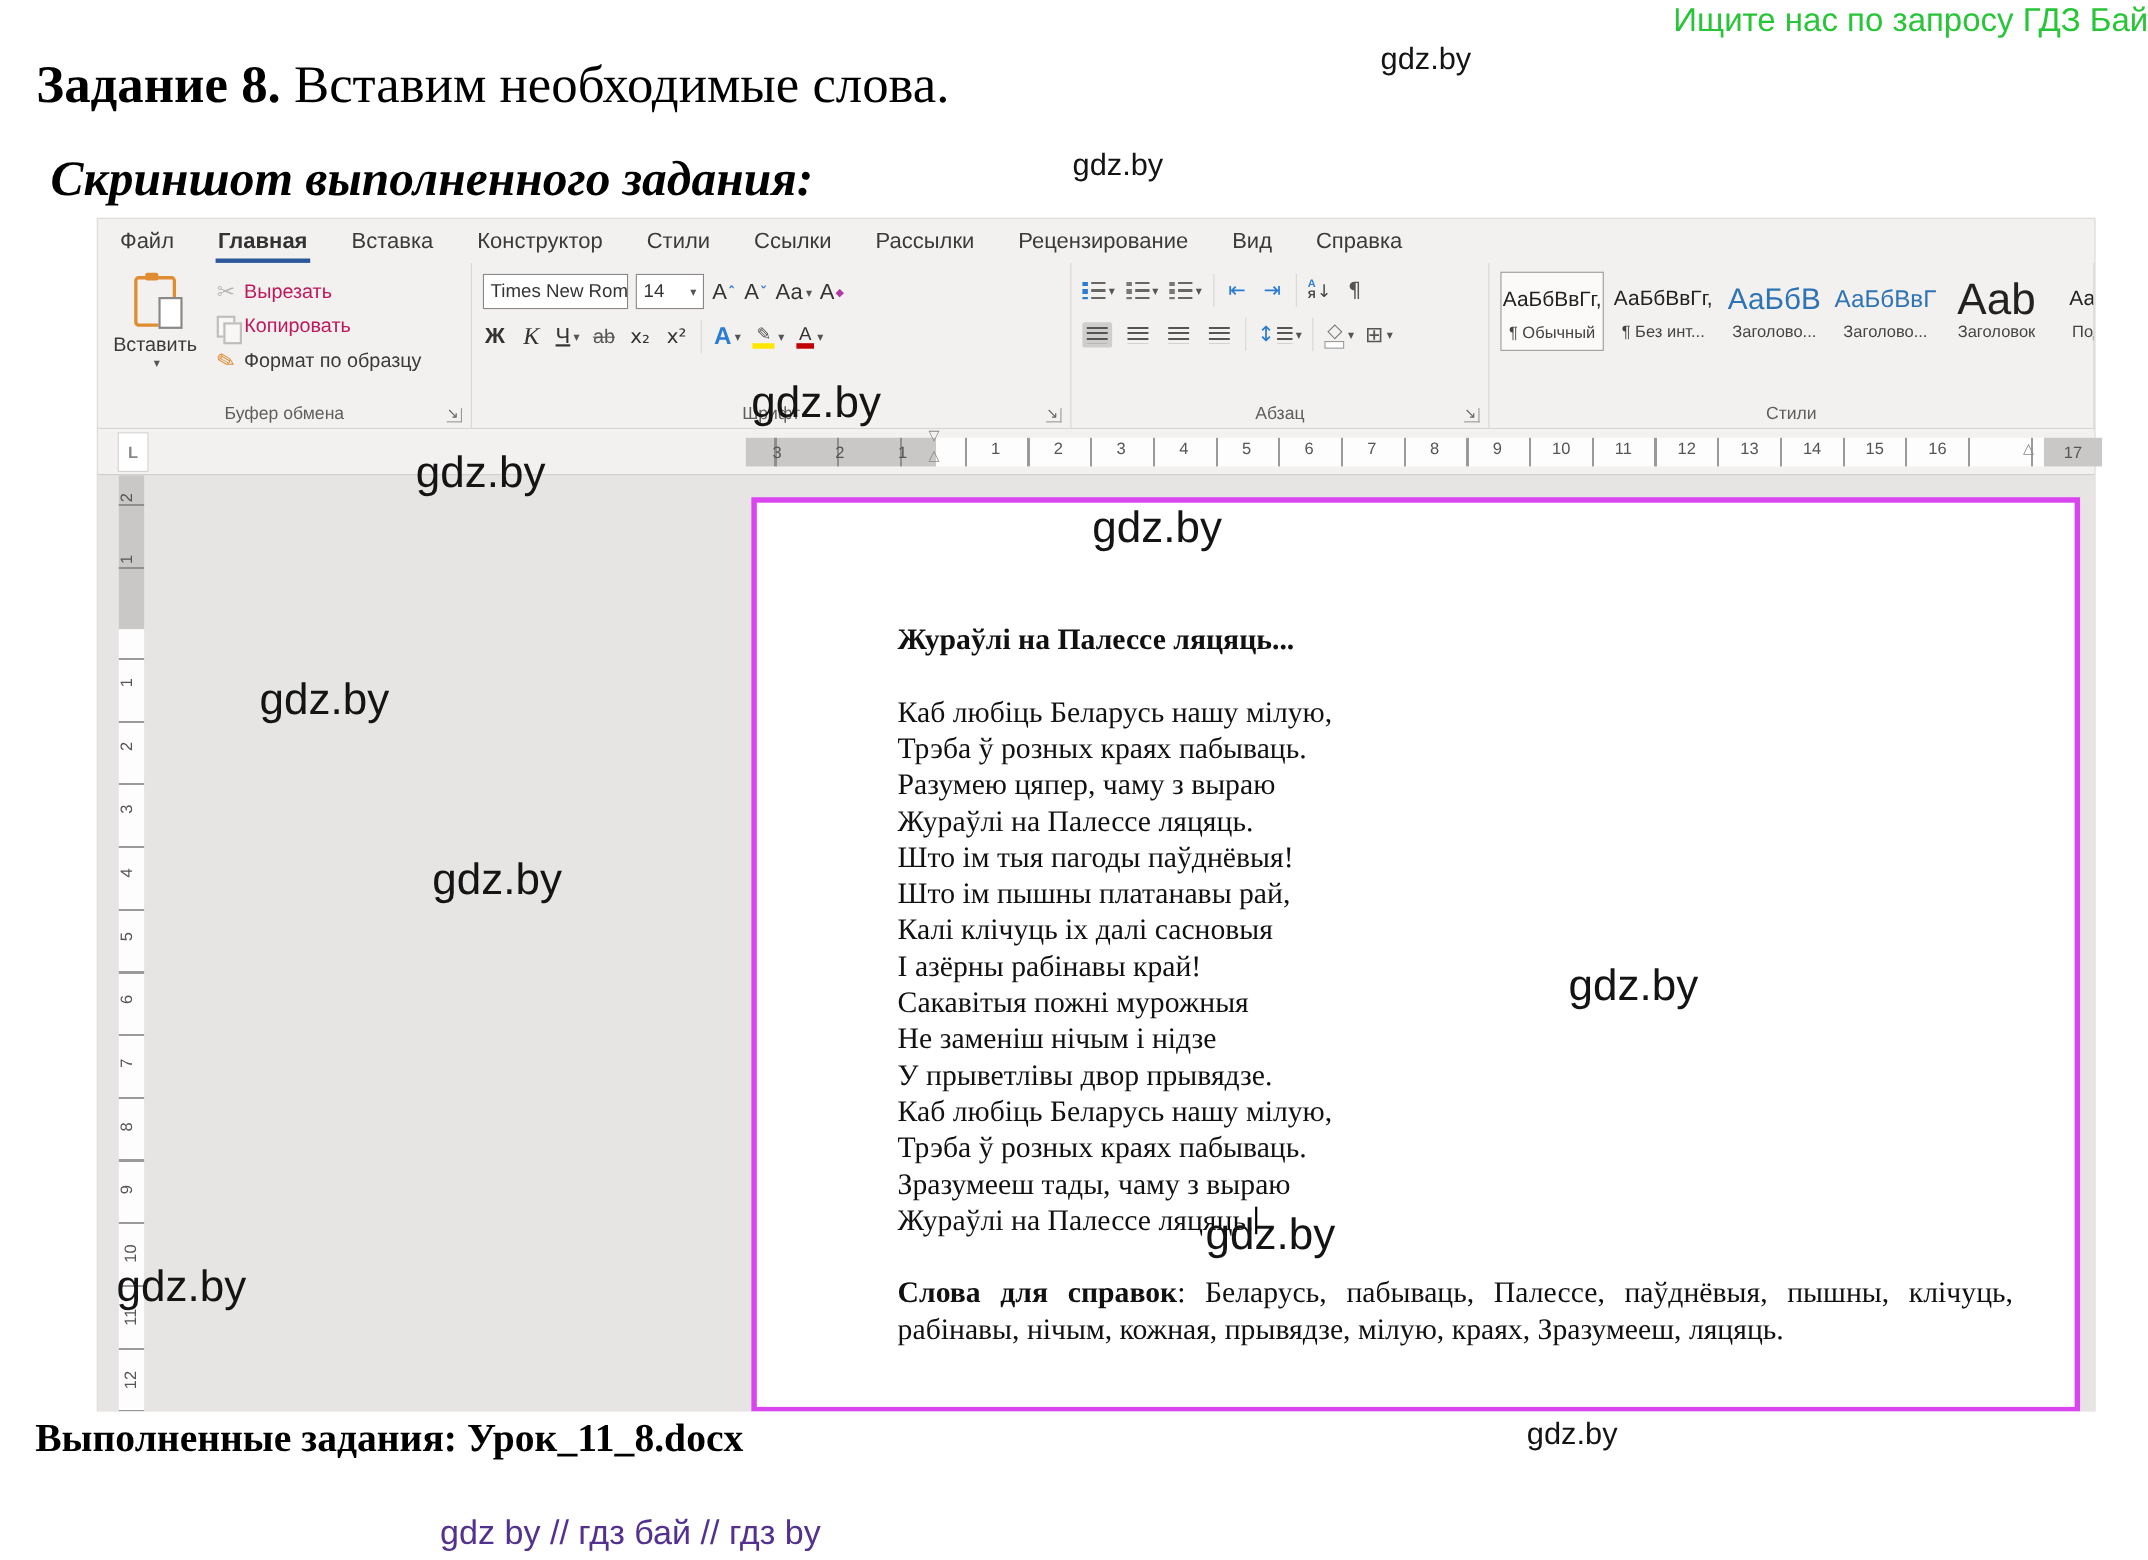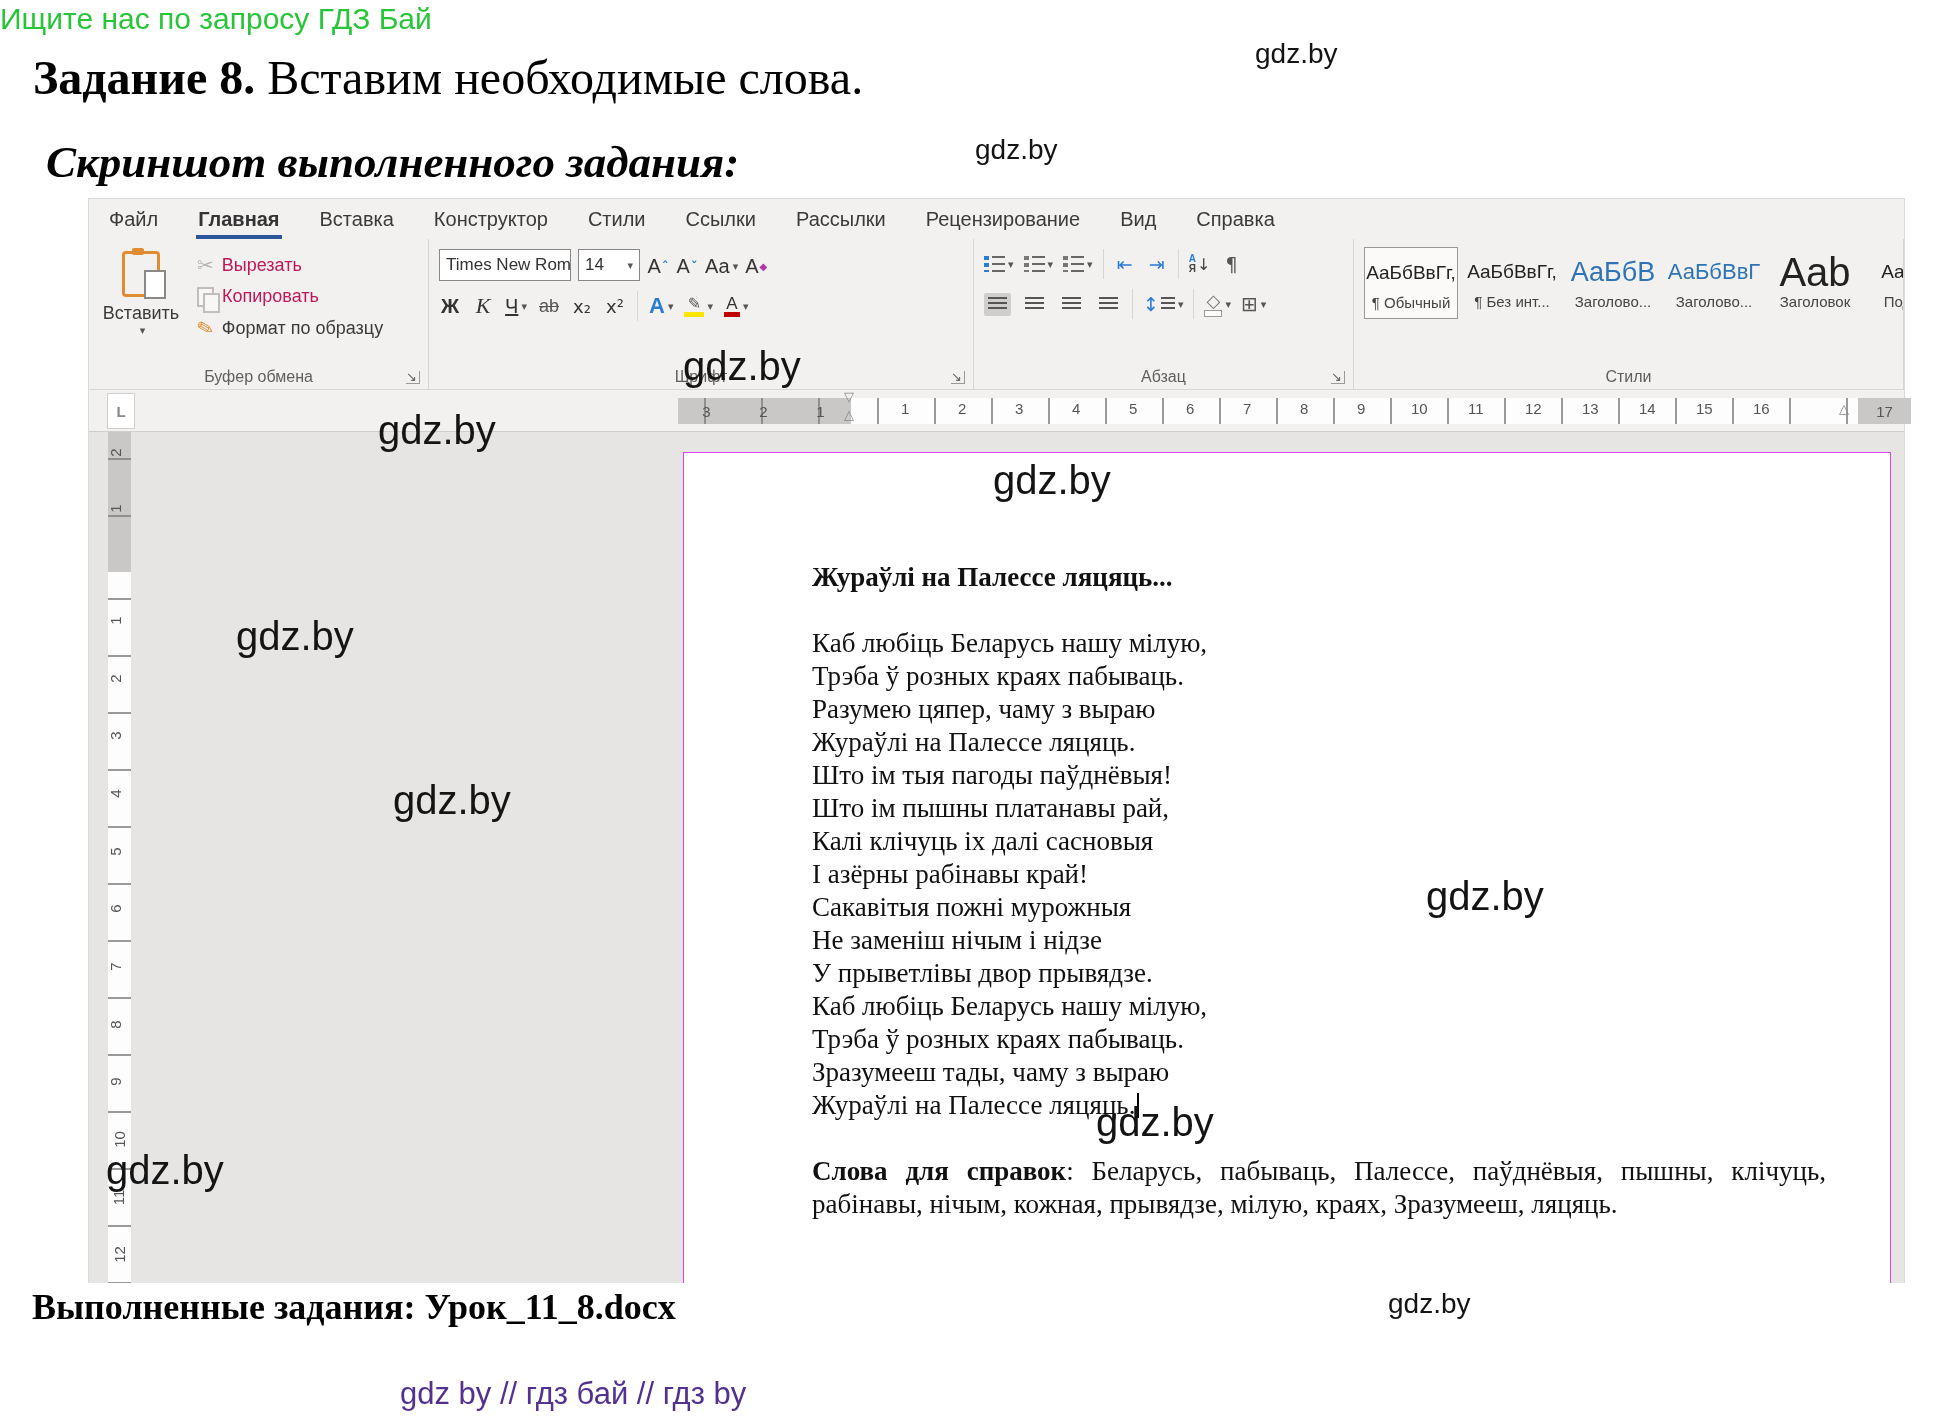--- a/index.html
+++ b/index.html
@@ -1,19 +1,19 @@
 <!DOCTYPE html>
 <html><head>
 <meta charset="utf-8">
 <style>
   html,body{margin:0;padding:0;background:#fff;}
   .page{position:relative;width:1953px;height:1418px;background:#fff;overflow:hidden;
         font-family:"Liberation Sans",sans-serif;color:#222;}
   
-  .promo{position:absolute;top:2px;left:0;width:100%;text-align:left;
+  .promo{position:absolute;top:2px;left:0;width:100%;text-align:right;
          font-size:30px;color:#28c538;}
   .heading{position:absolute;left:33px;top:50px;font-family:"Liberation Serif",serif;
            font-size:48px;color:#000;}
   .heading b{font-weight:bold;}
   .subheading{position:absolute;left:46px;top:136px;font-family:"Liberation Serif",serif;
               font-size:45px;font-weight:bold;font-style:italic;color:#000;}
   .footer-done{position:absolute;left:32px;top:1286px;font-family:"Liberation Serif",serif;
                font-size:36px;font-weight:bold;color:#000;}
   .tagline{position:absolute;left:400px;top:1376px;font-size:31px;color:#53318f;}
   .wm{position:absolute;color:#141414;font-family:"Liberation Sans",sans-serif;white-space:nowrap;}
@@ -115,21 +115,21 @@
   
   .canvas{position:absolute;left:0;top:232px;width:100%;height:852px;background:#e6e5e4;
           border-top:1px solid #d0cecd;box-sizing:border-box;overflow:hidden;}
   .vruler{position:absolute;left:19px;top:0;width:23px;height:100%;}
   .vr-gray{position:absolute;left:0;top:0;width:100%;height:140px;background:#c9c8c6;
            background-image:repeating-linear-gradient(180deg,transparent 0 26px,#8f8f8f 26px 28px,transparent 28px 57px);}
   .vr-white{position:absolute;left:0;top:140px;bottom:0;width:100%;background:#fdfdfd;
            background-image:repeating-linear-gradient(180deg,transparent 0 26px,#9a9a9a 26px 28px,transparent 28px 57px);}
   .vruler span{position:absolute;left:3px;font-size:15px;color:#555;transform:rotate(-90deg);}
   .docpage{position:absolute;left:594px;top:20px;width:1208px;height:832px;background:#fff;
-           border:1px solid #d946ef;box-sizing:border-box;}
+           border:5px solid #d946ef;box-sizing:border-box;}
   .doc{position:absolute;left:128px;top:108px;width:1014px;font-family:"Liberation Serif",serif;
        font-size:27px;line-height:33px;color:#111;}
   .doc-title{font-weight:bold;}
   .blank{height:33px;}
   .ref{text-align:justify;}
   .caret-cursor{display:inline-block;width:0;height:25px;border-left:2px solid #000;
                 margin-left:2px;vertical-align:-4px;}
 </style>
 </head>
 <body>

